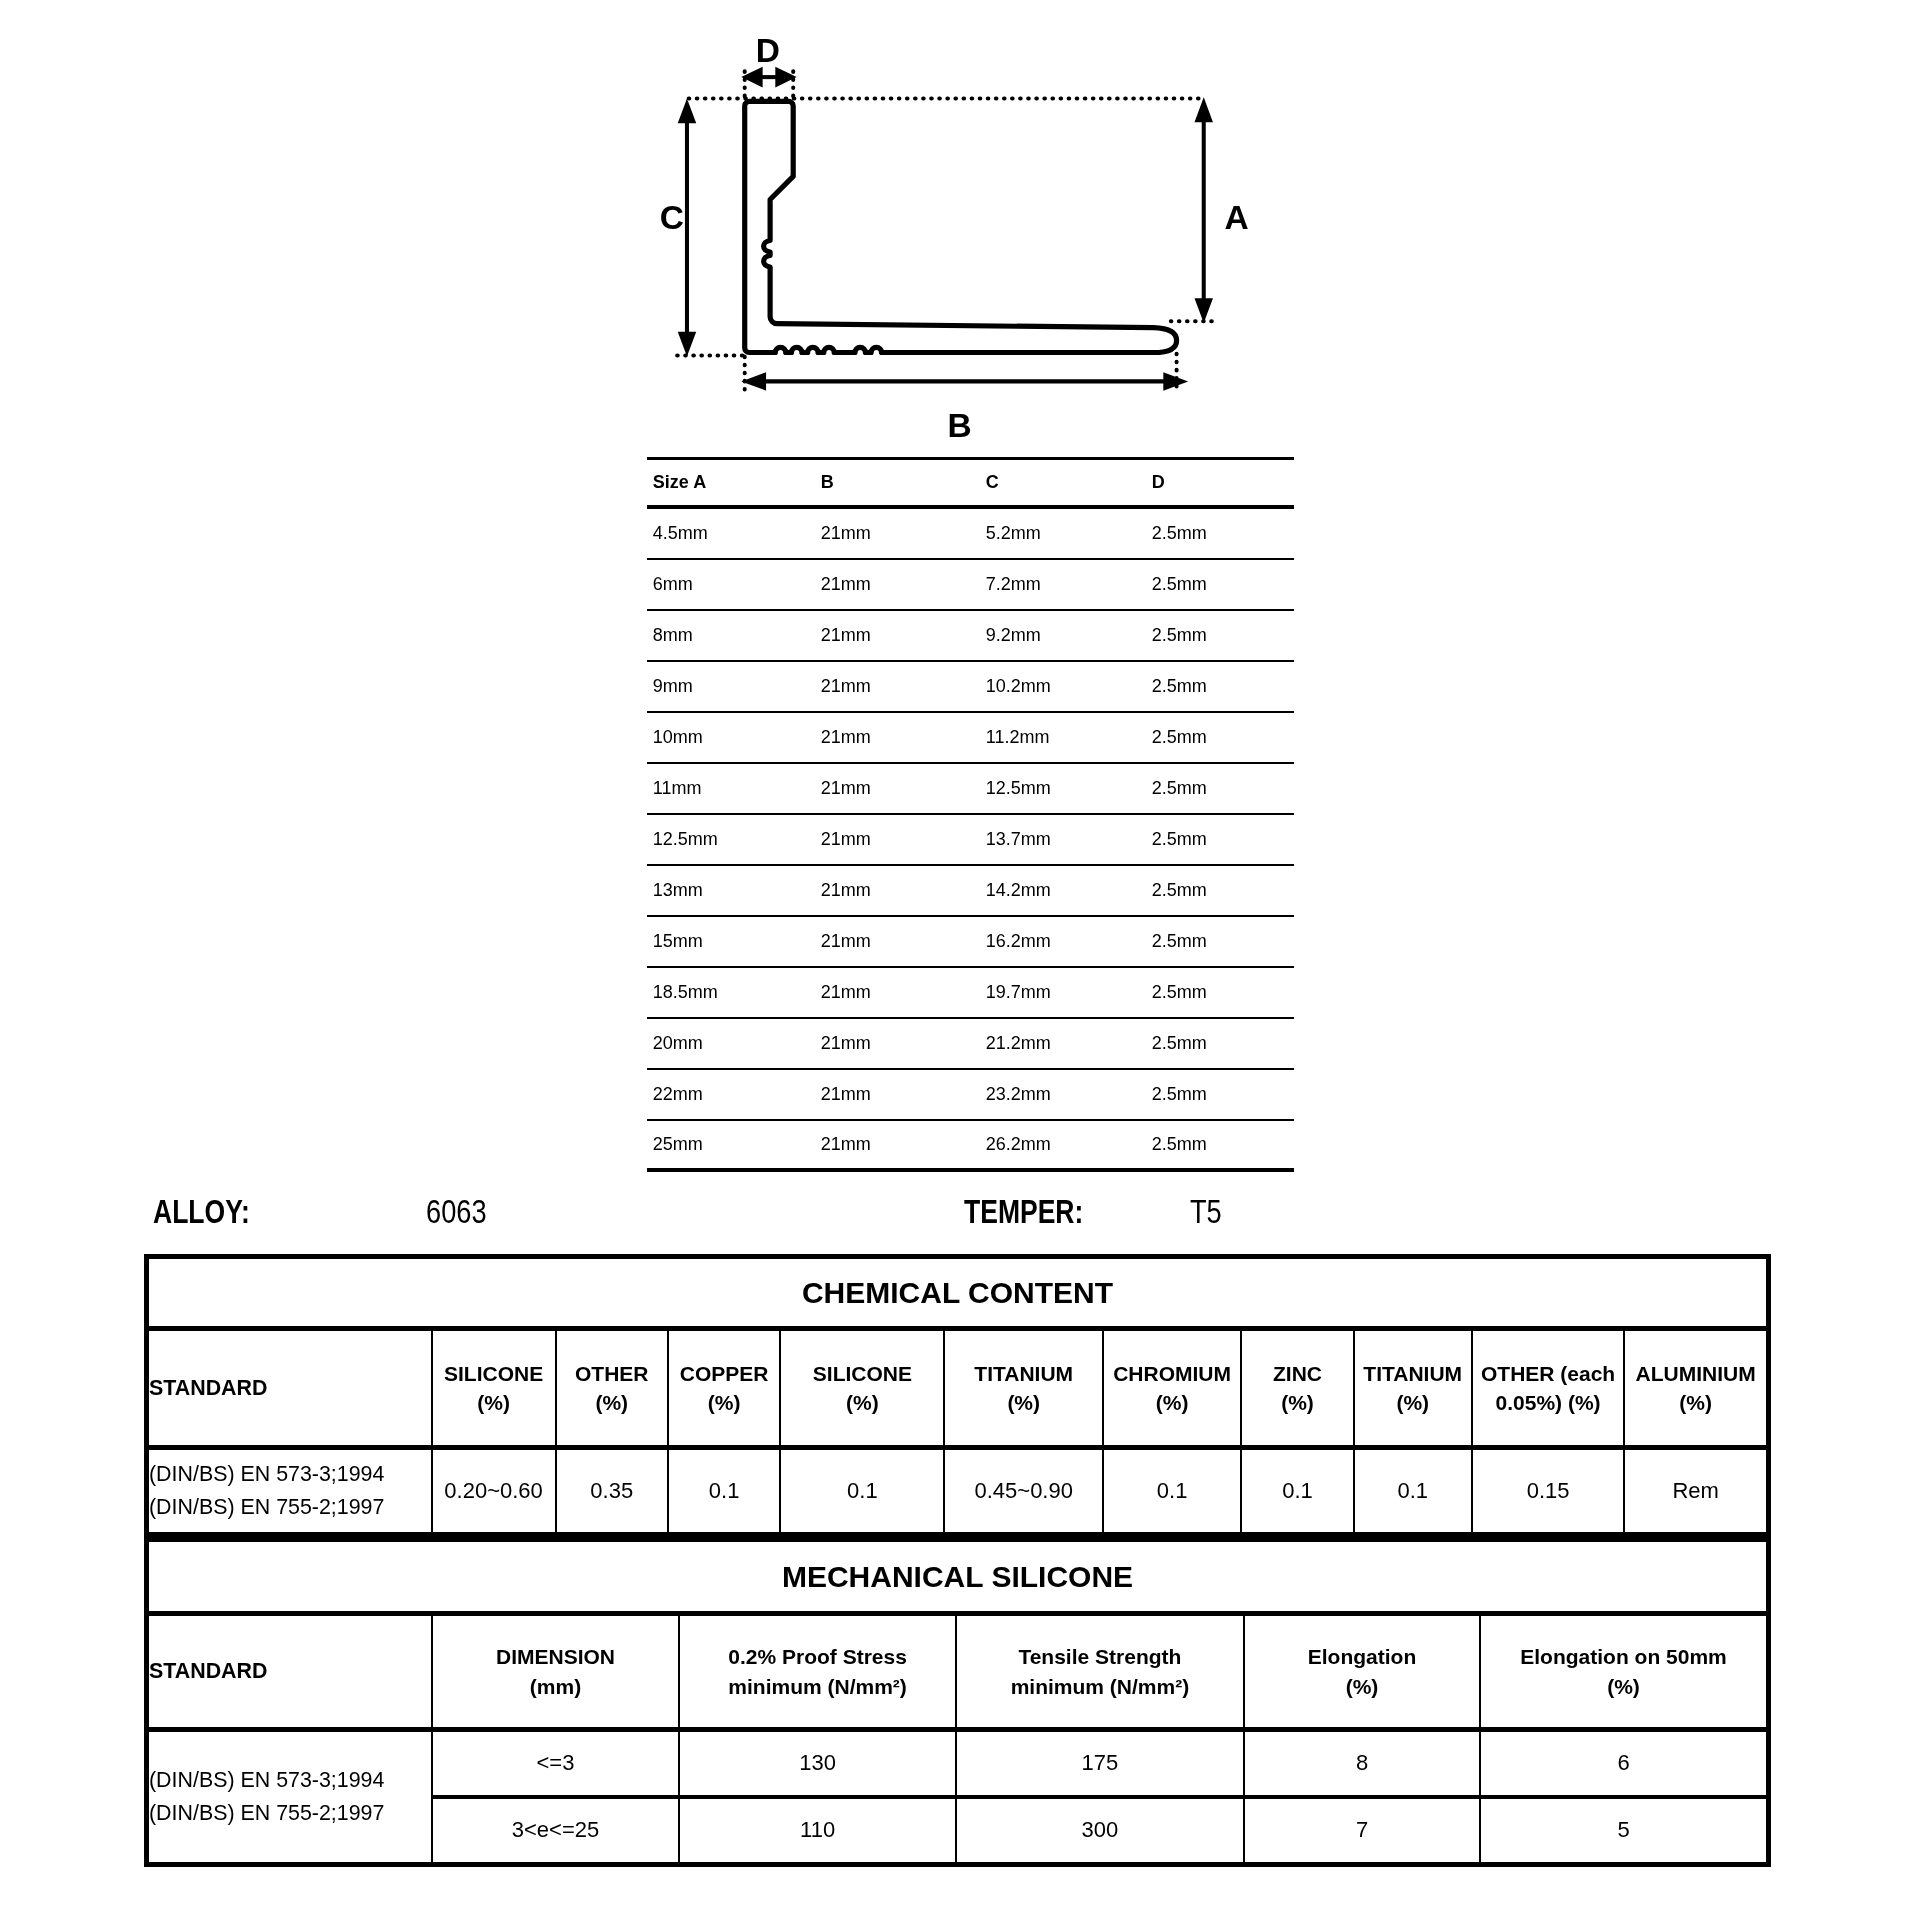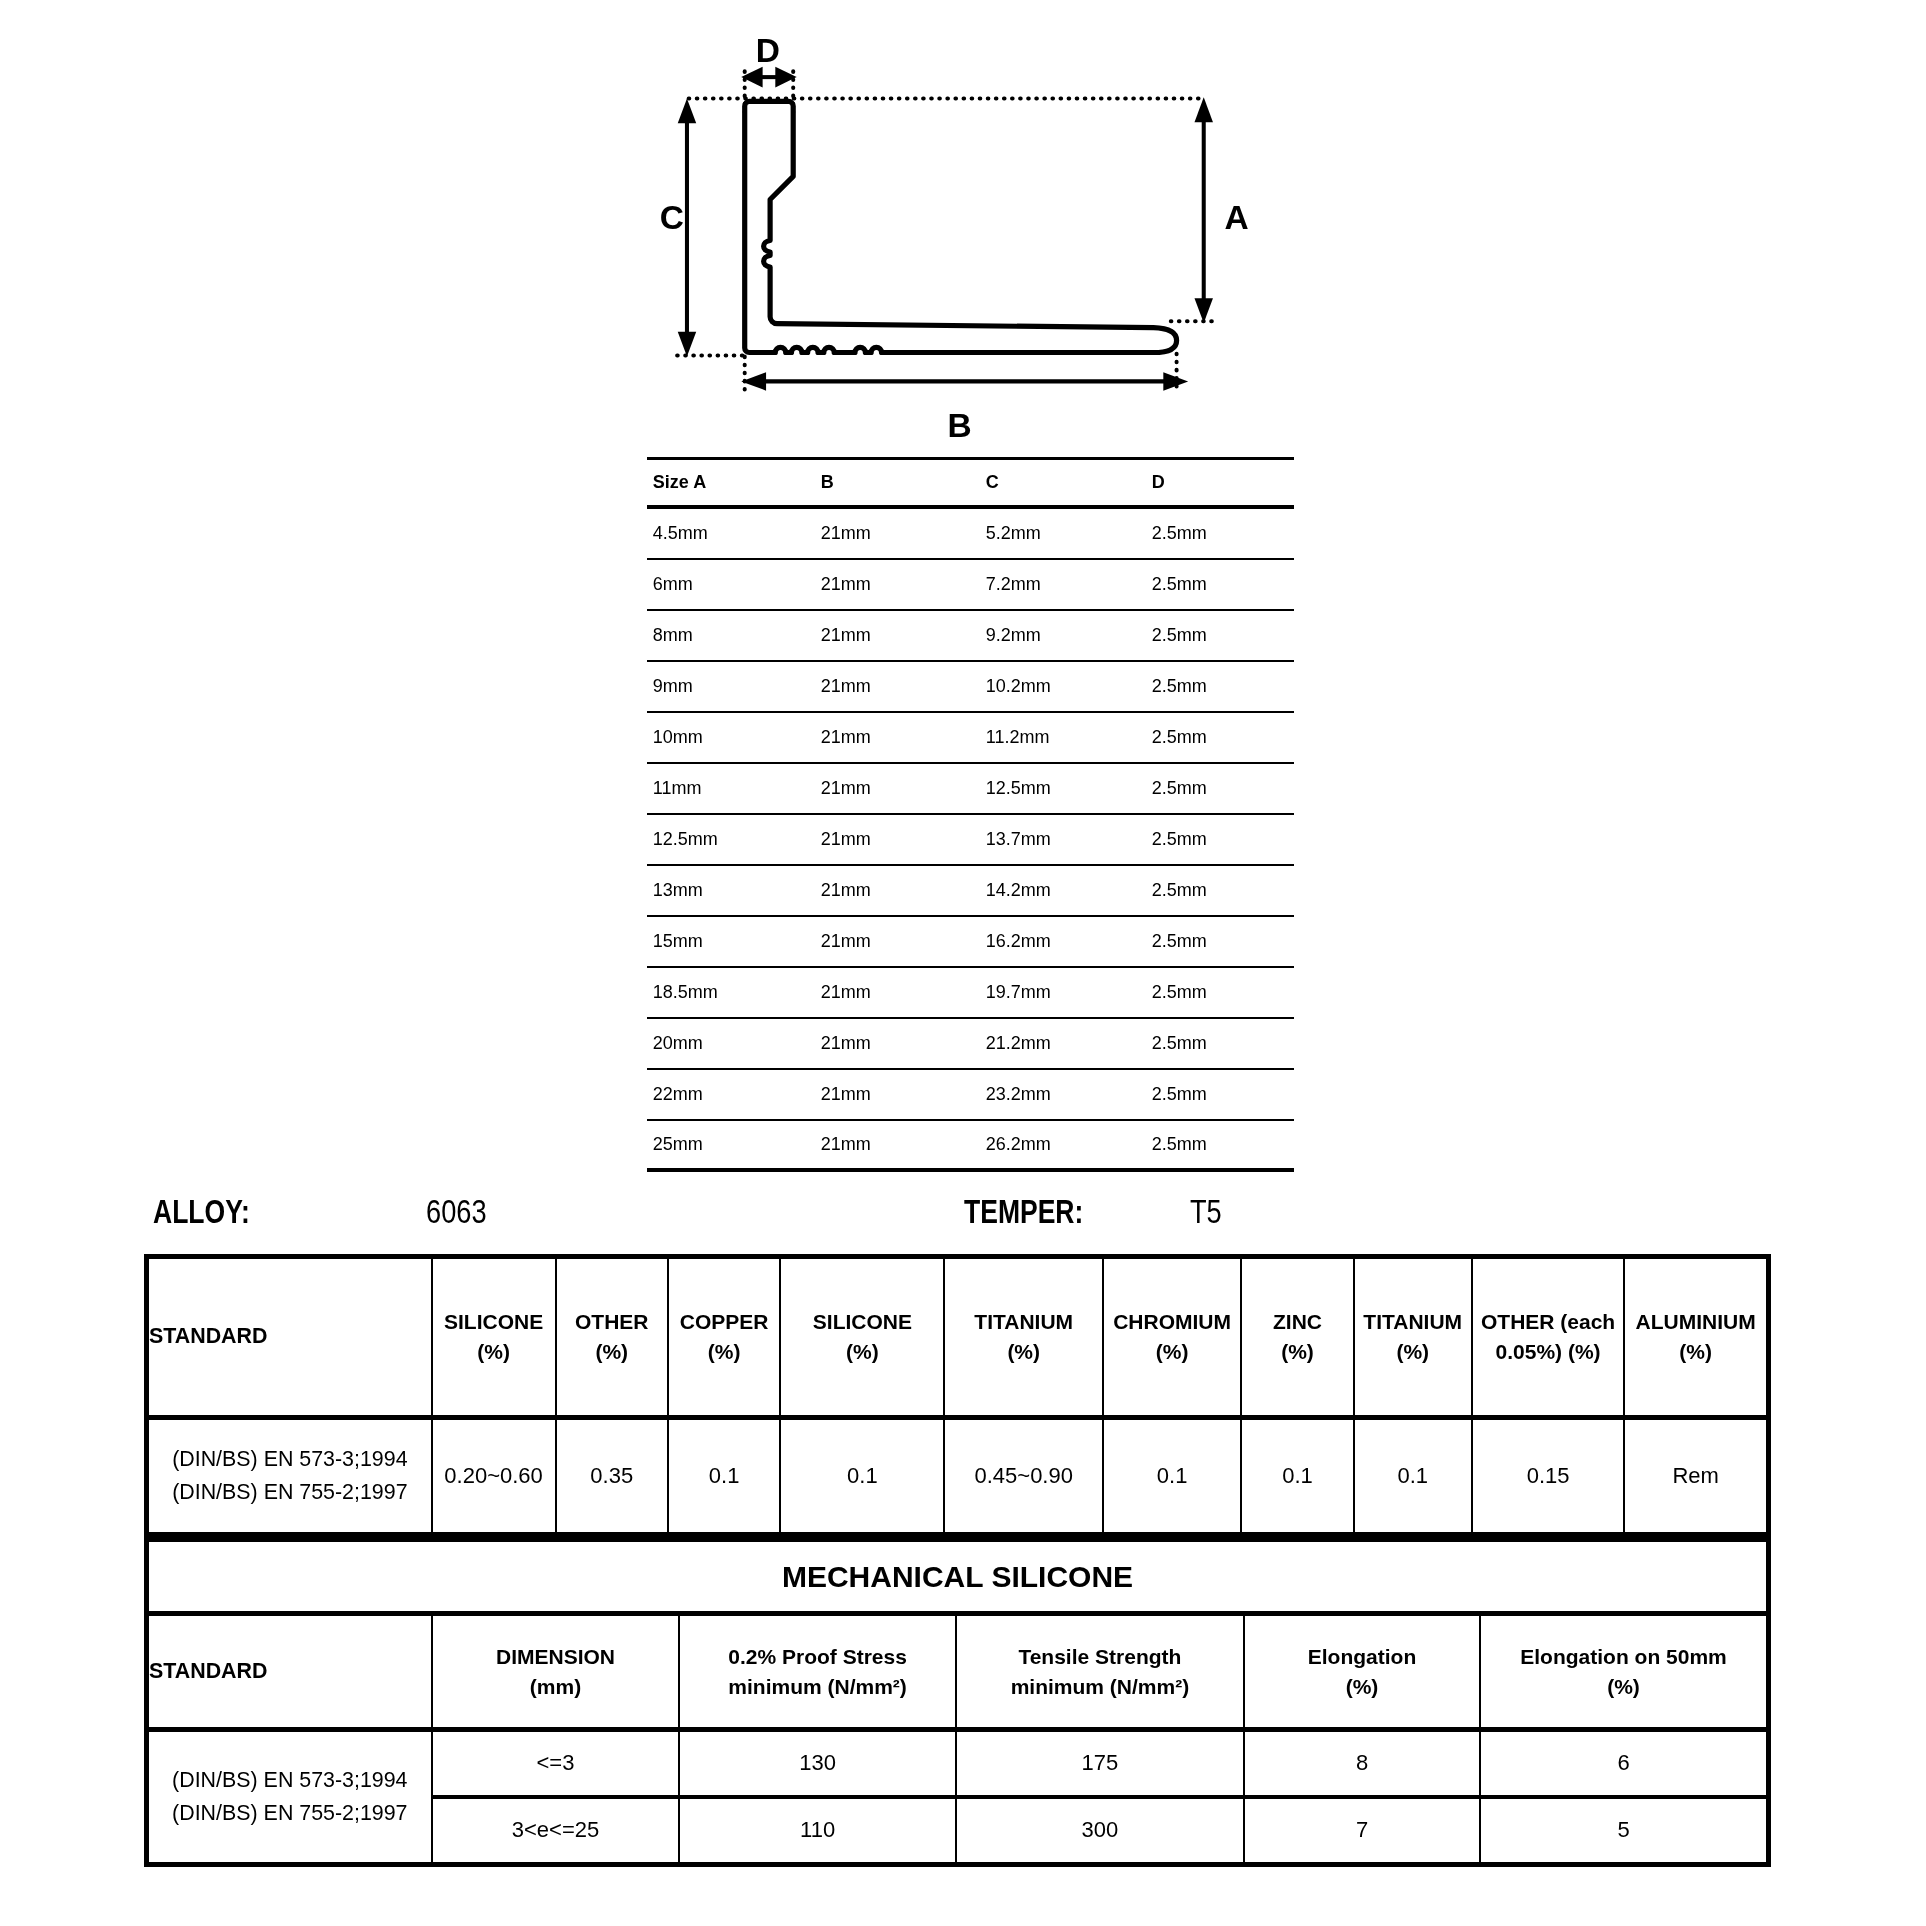--- a/index.html
+++ b/index.html
@@ -36,21 +36,21 @@
   table.spec{
     position:absolute;left:144px;width:1627px;
     table-layout:fixed;border-collapse:collapse;background:#fff;
     border:5.2px solid #000;box-sizing:border-box;
   }
   table.spec td{border:2.9px solid #000;padding:0;overflow:hidden;}
   td.tt{font-size:30px;font-weight:bold;text-align:center;border-bottom:5.2px solid #000 !important;}
   tr.hrow td{border-bottom:5.2px solid #000;}
   td.h{font-weight:bold;font-size:21px;text-align:center;line-height:1.4;}
   td.stdh{font-weight:bold;font-size:21.4px;text-align:left;padding-left:8px;}
-  td.std{font-size:21.4px;text-align:center;padding-left:8px;line-height:1.55;}
+  td.std{font-size:21.4px;text-align:left;padding-left:8px;line-height:1.55;}
   td.val{font-size:22px;text-align:center;margin-left:11px;}
   tr.mrow1 td{border-bottom:4px solid #000;}
 </style>
 </head>
 <body>
 
 <div class="page">
 
   <svg class="diagram" width="664" height="451" viewBox="0 0 1150 780">
 
@@ -217,20 +217,23 @@
       <col style="width:6.93%">
         <col style="width:10.12%">
         <col style="width:9.77%">
       <col style="width:8.53%">
         <col style="width:6.93%">
         <col style="width:7.28%">
       <col style="width:9.41%">
         <col style="width:8.88%">
     </colgroup>
     <tbody>
+        <tr style="height:72px">
+      <td colspan="11" class="tt">CHEMICAL CONTENT</td>
+    </tr>
     <tr class="hrow" style="height:119px">
       <td class="stdh">STANDARD</td>
       <td class="h">
             <div>SILICONE</div>
             <div>(%)</div>
           </td>
       <td class="h">
             <div>OTHER</div>
             <div>(%)</div>
           </td>

